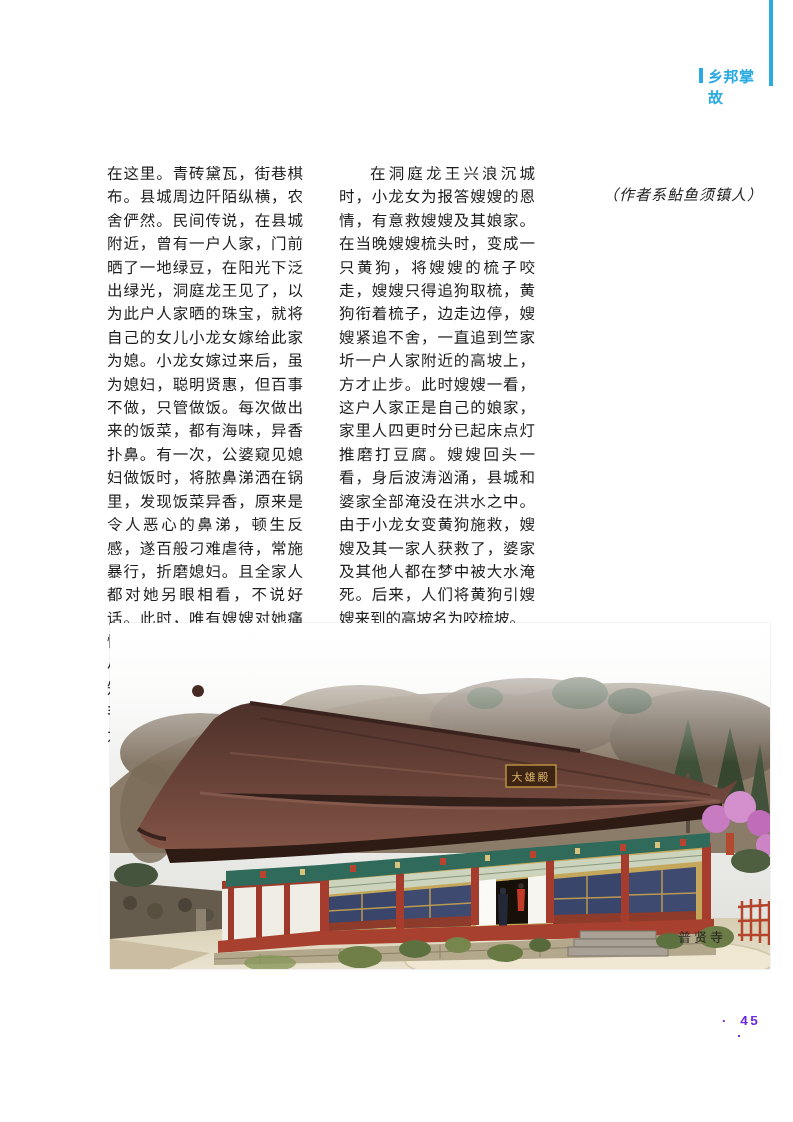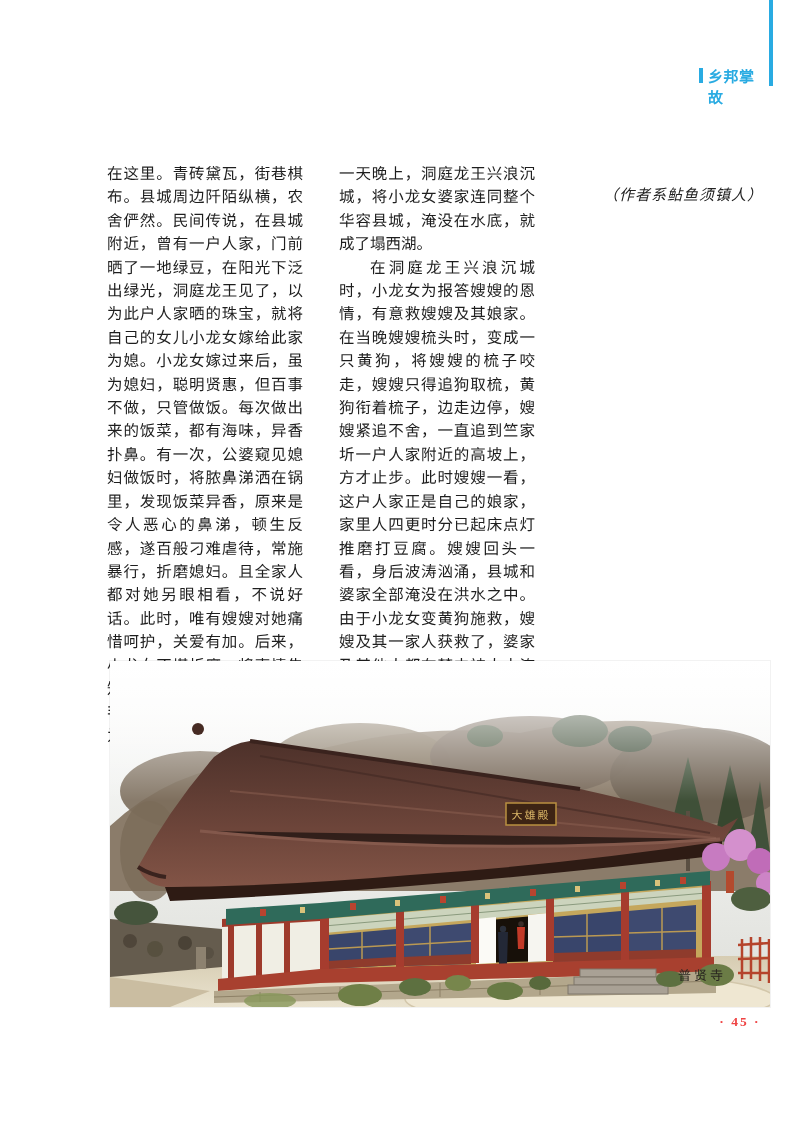--- a/index.html
+++ b/index.html
@@ -12,42 +12,41 @@
              font-family:"Liberation Sans","DejaVu Sans",sans-serif;
              font-size:15px;font-weight:bold;color:#29abe2;letter-spacing:0.5px;}
   
   .columns{position:absolute;left:75px;top:162px;width:660px;display:flex;gap:36px;}
   .col{width:196px;font-size:15.5px;line-height:23.4px;text-align:justify;}
   .col p{margin:0;}
   .col p.indent{text-indent:2em;}
   .author{margin-top:22px !important;text-align:right;padding-right:4px;
           font-style:italic;font-size:15px;letter-spacing:1px;color:#222;}
   
-  .photo{position:absolute;left:78px;top:661px;width:660px;height:346px;margin:0;
+  .photo{position:absolute;left:78px;top:623px;width:660px;height:346px;margin:0;
          box-shadow:0 0 0 1px rgba(0,0,0,0.05);}
   
   .pagenum{position:absolute;left:683px;top:1014px;width:50px;text-align:center;
-           font-family:Liberation Serif, serif;
-           font-size:13.5px;font-weight:bold;color:#ef4444;letter-spacing:2px;}
+           font-family:Liberation Mono, monospace;
+           font-size:13.5px;font-weight:bold;color:#6d28d9;letter-spacing:2px;}
 </style>
 </head>
 <body>
 
 <div class="page">
 
   <div class="hdr-rule"></div>
   <div class="hdr-bar"></div>
   <div class="hdr-label">乡邦掌故</div>
 
   <div class="columns">
     <div class="col">
       <p>在这里。青砖黛瓦，街巷棋布。县城周边阡陌纵横，农舍俨然。民间传说，在县城附近，曾有一户人家，门前晒了一地绿豆，在阳光下泛出绿光，洞庭龙王见了，以为此户人家晒的珠宝，就将自己的女儿小龙女嫁给此家为媳。小龙女嫁过来后，虽为媳妇，聪明贤惠，但百事不做，只管做饭。每次做出来的饭菜，都有海味，异香扑鼻。有一次，公婆窥见媳妇做饭时，将脓鼻涕洒在锅里，发现饭菜异香，原来是令人恶心的鼻涕，顿生反感，遂百般刁难虐待，常施暴行，折磨媳妇。且全家人都对她另眼相看，不说好话。此时，唯有嫂嫂对她痛惜呵护，关爱有加。后来，小龙女不堪折磨，将事情告知父亲。洞庭龙王得知后，非常愤怒，决定水淹此地，为女儿出气报仇。</p>
     </div>
     <div class="col">
-      <p>一天晚上，洞庭龙王兴浪沉城，将小龙女婆家连同整个华容县城，淹没在水底，就成了塌西湖。</p>
       <p class="indent">在洞庭龙王兴浪沉城时，小龙女为报答嫂嫂的恩情，有意救嫂嫂及其娘家。在当晚嫂嫂梳头时，变成一只黄狗，将嫂嫂的梳子咬走，嫂嫂只得追狗取梳，黄狗衔着梳子，边走边停，嫂嫂紧追不舍，一直追到竺家圻一户人家附近的高坡上，方才止步。此时嫂嫂一看，这户人家正是自己的娘家，家里人四更时分已起床点灯推磨打豆腐。嫂嫂回头一看，身后波涛汹涌，县城和婆家全部淹没在洪水之中。由于小龙女变黄狗施救，嫂嫂及其一家人获救了，婆家及其他人都在梦中被大水淹死。后来，人们将黄狗引嫂嫂来到的高坡名为咬梳坡。</p>
     </div>
     <div class="col">
       <p class="author">（作者系鲇鱼须镇人）</p>
     </div>
   </div>
 
   <figure class="photo">
     <svg viewBox="0 0 660 346" width="660" height="346" font-family="Liberation Serif, DejaVu Serif, serif">
       <defs>

